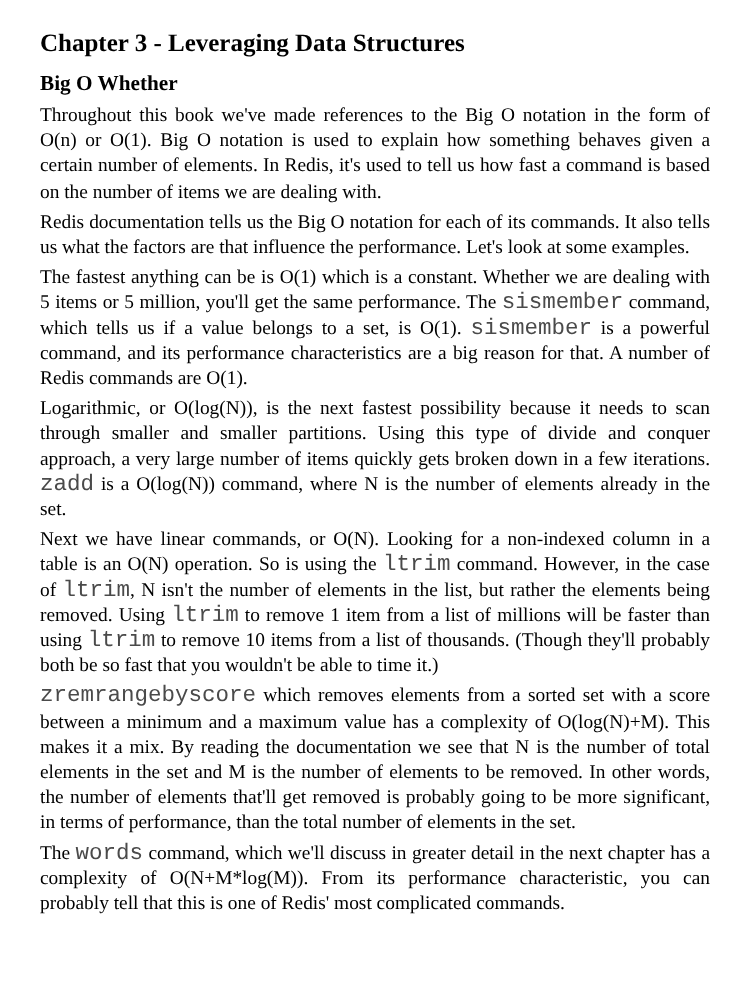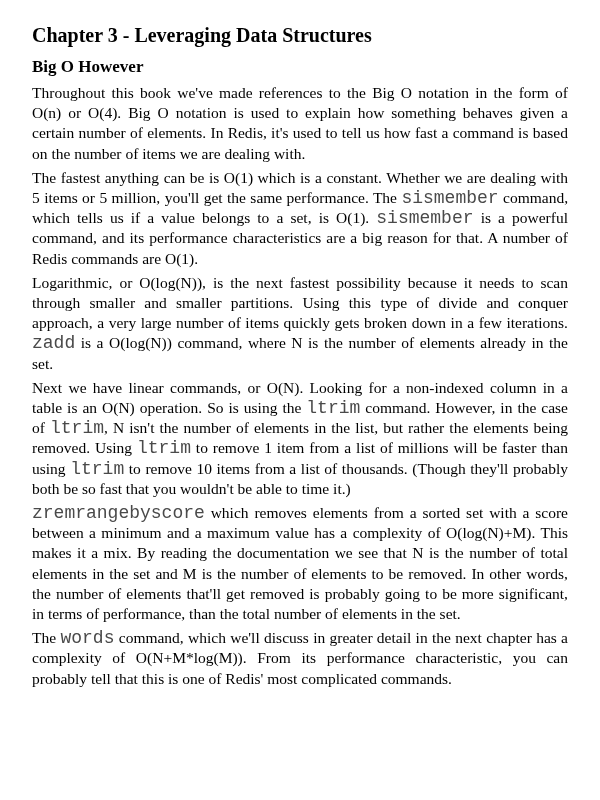--- a/index.html
+++ b/index.html
@@ -50,24 +50,25 @@
     white-space: nowrap;
   }
 </style>
 </head>
 <body style="background: rgb(255, 255, 255); --text-color: #000000; --code-color: #4a4a4a;">
 
 <div class="page">
   <h1 class="chapter-title">Chapter 3 - Leveraging Data Structures</h1>
 
 
-  <h2 class="section-heading">Big O However</h2>
+  <h2 class="section-heading">Big O Whether</h2>
 
-  <p class="body-paragraph"><span>Throughout this book we've made references to the Big O notation in the form of O(n) or O(4). Big O notation is used to explain how something behaves given a certain number of elements. In Redis, it's used to tell us how fast a command is based on the number of items we are dealing with.</span></p>
+  <p class="body-paragraph"><span>Throughout this book we've made references to the Big O notation in the form of O(n) or O(1). Big O notation is used to explain how something behaves given a certain number of elements. In Redis, it's used to tell us how fast a command is based on the number of items we are dealing with.</span></p>
 
+  <p class="body-paragraph"><span>Redis documentation tells us the Big O notation for each of its commands. It also tells us what the factors are that influence the performance. Let's look at some examples.</span></p>
 
   <p class="body-paragraph"><span>The fastest anything can be is O(1) which is a constant. Whether we are dealing with 5 items or 5 million, you'll get the same performance. The </span><span class="inline-code">sismember</span><span> command, which tells us if a value belongs to a set, is O(1). </span><span class="inline-code">sismember</span><span> is a powerful command, and its performance characteristics are a big reason for that. A number of Redis commands are O(1).</span></p>
 
   <p class="body-paragraph"><span>Logarithmic, or O(log(N)), is the next fastest possibility because it needs to scan through smaller and smaller partitions. Using this type of divide and conquer approach, a very large number of items quickly gets broken down in a few iterations. </span><span class="inline-code">zadd</span><span> is a O(log(N)) command, where N is the number of elements already in the set.</span></p>
 
   <p class="body-paragraph"><span>Next we have linear commands, or O(N). Looking for a non-indexed column in a table is an O(N) operation. So is using the </span><span class="inline-code">ltrim</span><span> command. However, in the case of </span><span class="inline-code">ltrim</span><span>, N isn't the number of elements in the list, but rather the elements being removed. Using </span><span class="inline-code">ltrim</span><span> to remove 1 item from a list of millions will be faster than using </span><span class="inline-code">ltrim</span><span> to remove 10 items from a list of thousands. (Though they'll probably both be so fast that you wouldn't be able to time it.)</span></p>
 
   <p class="body-paragraph"><span class="inline-code">zremrangebyscore</span><span> which removes elements from a sorted set with a score between a minimum and a maximum value has a complexity of O(log(N)+M). This makes it a mix. By reading the documentation we see that N is the number of total elements in the set and M is the number of elements to be removed. In other words, the number of elements that'll get removed is probably going to be more significant, in terms of performance, than the total number of elements in the set.</span></p>
 
   <p class="body-paragraph"><span>The </span><span class="inline-code">words</span><span> command, which we'll discuss in greater detail in the next chapter has a complexity of O(N+M*log(M)). From its performance characteristic, you can probably tell that this is one of Redis' most complicated commands.</span></p>

